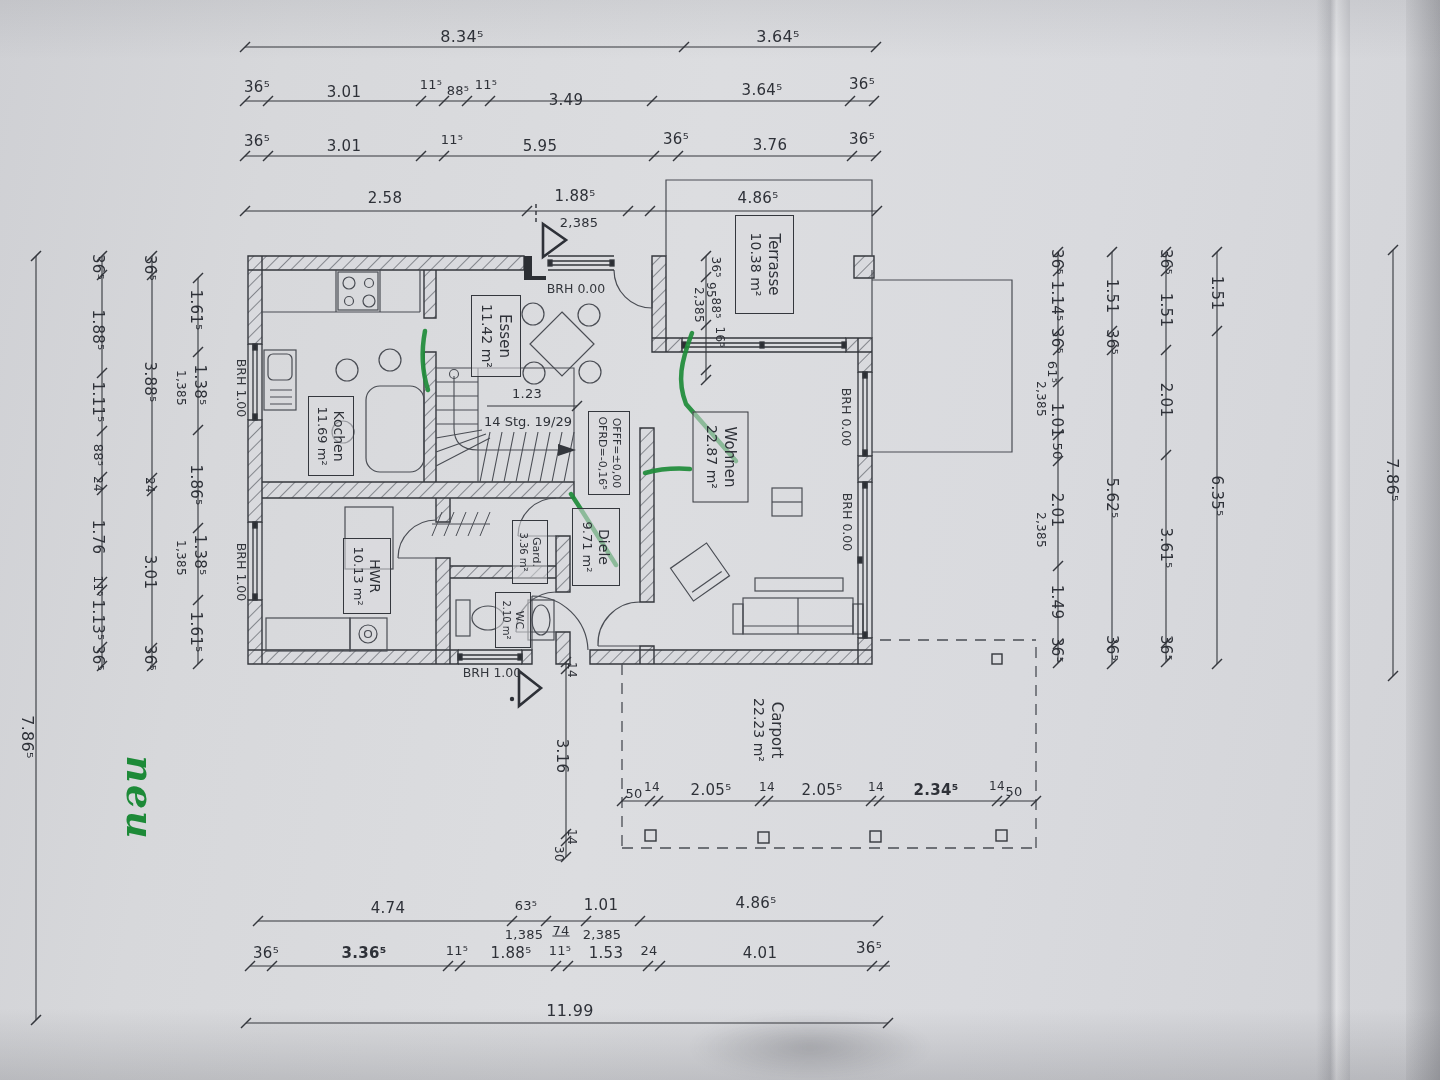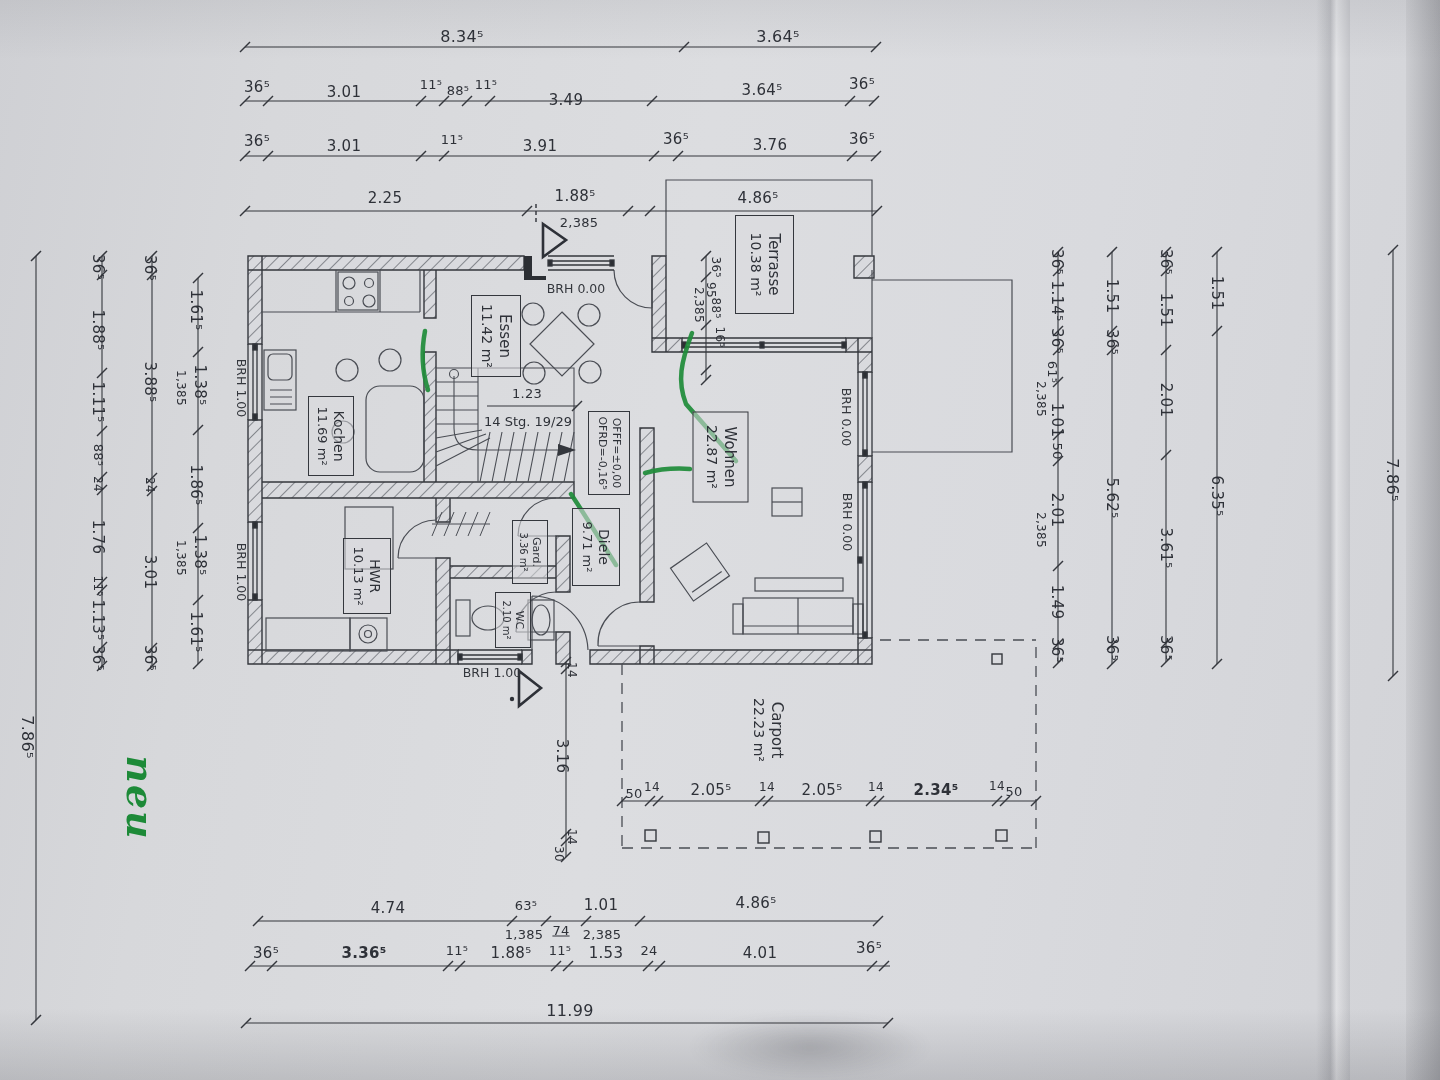--- a/index.html
+++ b/index.html
@@ -321,25 +321,25 @@
       <div class="dim" style="left: 344px; top: 92px;">3.01</div>
       <div class="dim" style="left: 431px; top: 84px; font-size: 13px;">11⁵</div>
       <div class="dim" style="left: 458px; top: 90px; font-size: 13px;">88⁵</div>
       <div class="dim" style="left: 486px; top: 84px; font-size: 13px;">11⁵</div>
       <div class="dim" style="left: 566px; top: 92px; margin-top: 8px;">3.49</div>
       <div class="dim" style="left: 762px; top: 90px;">3.64⁵</div>
       <div class="dim" style="left: 862px; top: 84px;">36⁵</div>
       <div class="dim" style="left: 257px; top: 141px;">36⁵</div>
       <div class="dim" style="left: 344px; top: 146px;">3.01</div>
       <div class="dim" style="left: 452px; top: 139px; font-size: 13px;">11⁵</div>
-      <div class="dim" style="left: 540px; top: 146px;">3.91</div>
+      <div class="dim" style="left: 540px; top: 146px;">5.95</div>
       <div class="dim" style="left: 676px; top: 139px;">36⁵</div>
       <div class="dim" style="left: 770px; top: 145px;">3.76</div>
       <div class="dim" style="left: 862px; top: 139px;">36⁵</div>
-      <div class="dim" style="left: 385px; top: 198px;">2.25</div>
+      <div class="dim" style="left: 385px; top: 198px;">2.58</div>
       <div class="dim" style="left: 575px; top: 196px;">1.88⁵</div>
       <div class="dim" style="left: 579px; top: 222px; font-size: 13px;">2,385</div>
       <div class="dim" style="left: 758px; top: 198px;">4.86⁵</div>
       <div class="dim" style="left: 527px; top: 393px; font-size: 13px;">1.23</div>
       <div class="dim" style="left: 388px; top: 908px;">4.74</div>
       <div class="dim" style="left: 526px; top: 905px; font-size: 13px;">63⁵</div>
       <div class="dim" style="left: 524px; top: 934px; font-size: 13px;">1,385</div>
       <div class="dim" style="left: 561px; top: 930px; font-size: 13px; text-decoration: underline;">74</div>
       <div class="dim" style="left: 601px; top: 905px;">1.01</div>
       <div class="dim" style="left: 602px; top: 934px; font-size: 13px;">2,385</div>

